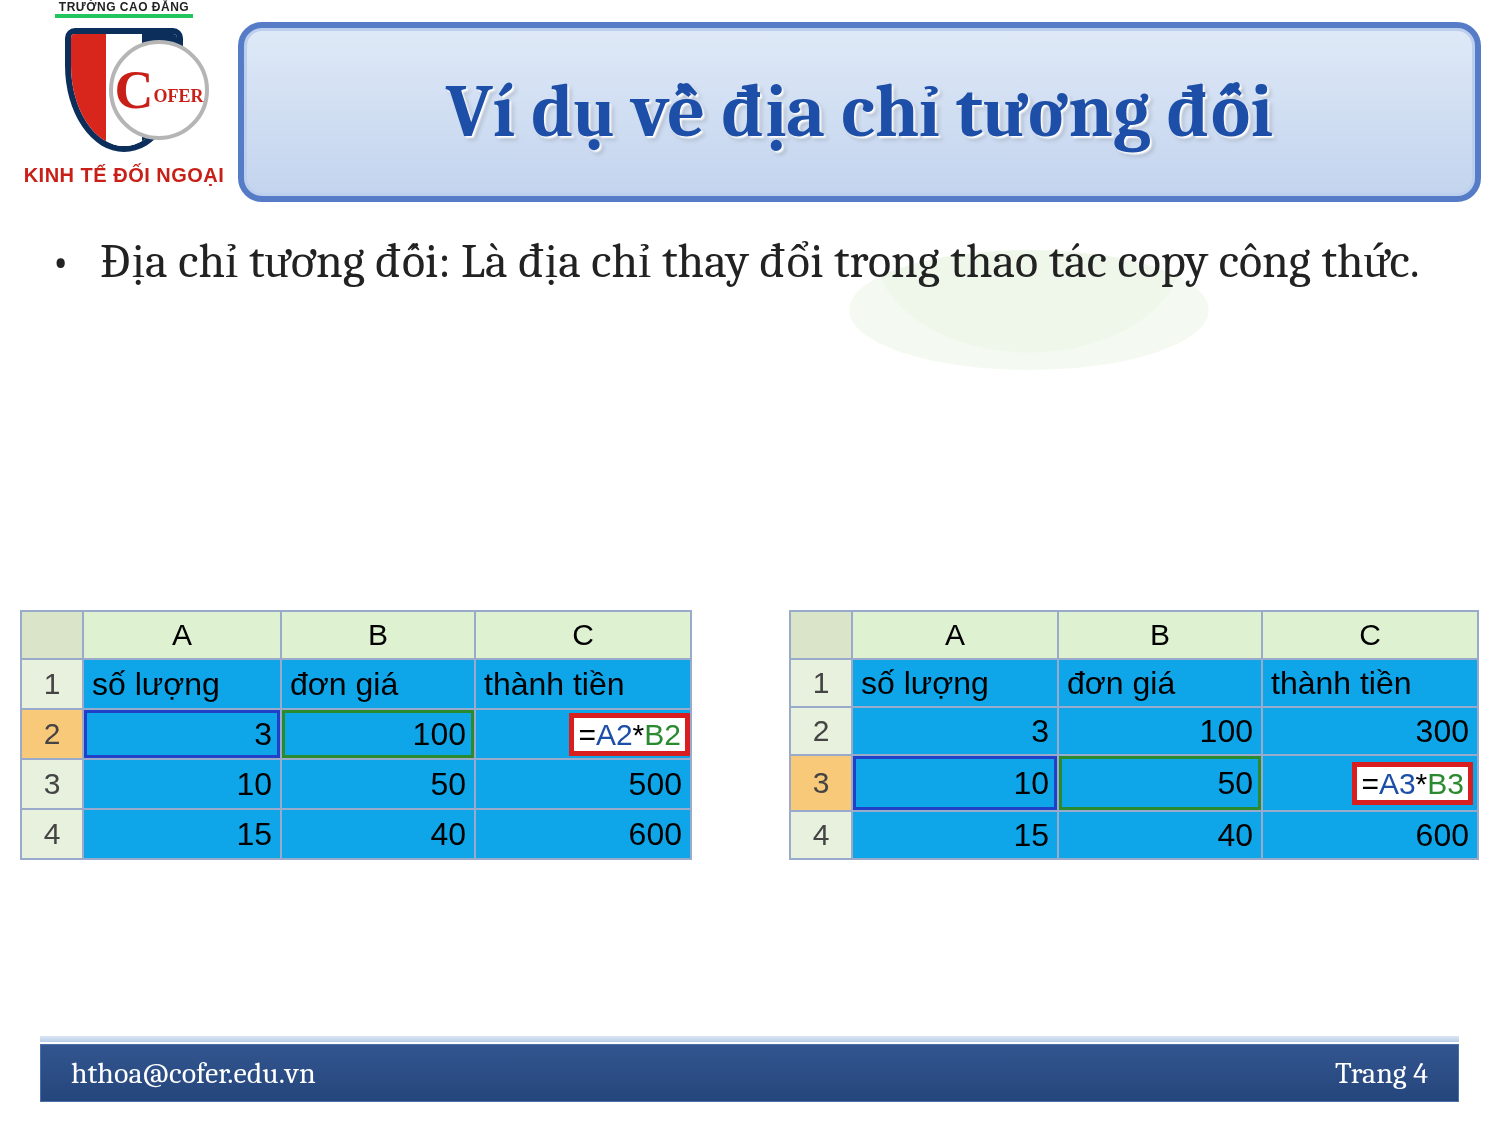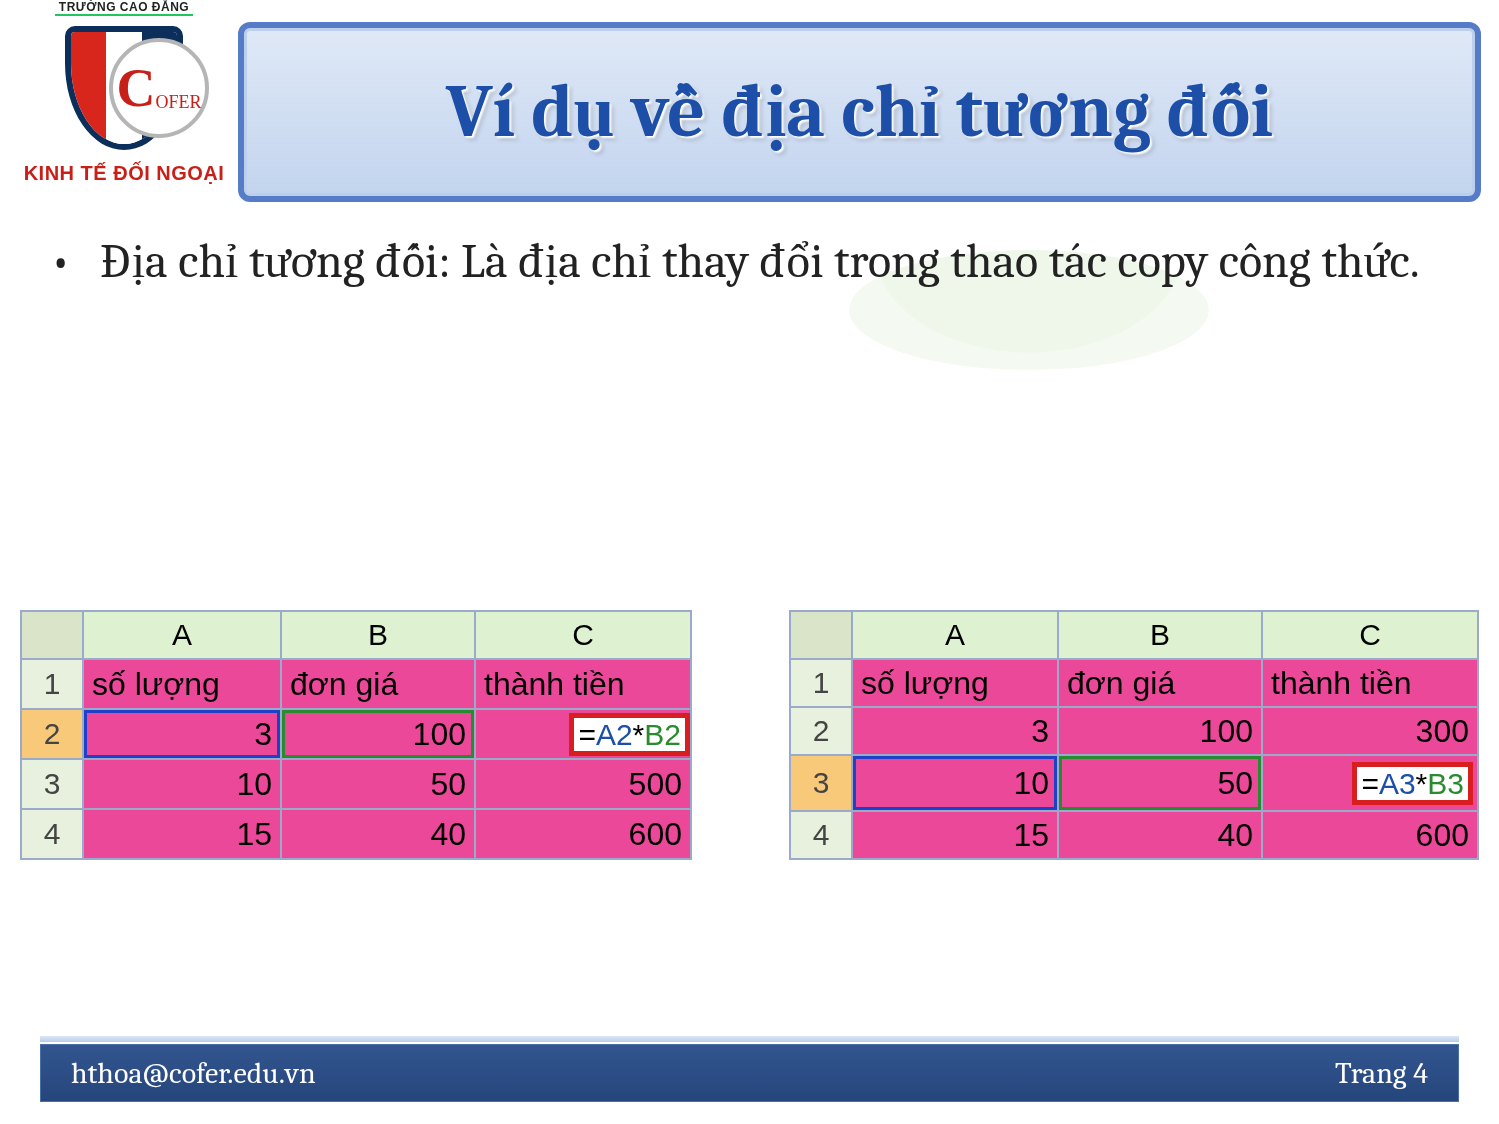--- a/index.html
+++ b/index.html
@@ -27,21 +27,21 @@
     color:#222;
     overflow:hidden;
   }
 
   
   .logo{
     position:absolute; left:20px; top:0; width:208px; height:195px;
     display:flex; flex-direction:column; align-items:center;
     font-family:Arial, sans-serif;
   }
-  .logo-top{font-size:12px;font-weight:700;color:#222;letter-spacing:.5px;border-bottom:2px solid #22c55e;padding:0 4px;}
+  .logo-top{font-size:12px;font-weight:700;color:#222;letter-spacing:.5px;border-bottom:4px solid #22c55e;padding:0 4px;}
   .logo-badge{
     width:150px;height:140px;margin-top:4px;position:relative;
   }
   .logo-shield{
     position:absolute;inset:6px 16px 10px 16px;
     background:linear-gradient(#fff,#fff);
     border-radius:10px 10px 50% 50%/10px 10px 70% 70%;
     border:6px solid var(--cofer-blue);
     overflow:hidden;
   }
@@ -49,28 +49,28 @@
   .logo-stripes span{flex:1;}
   .logo-stripes span:nth-child(1){background:#d9261c;}
   .logo-stripes span:nth-child(2){background:#fff;}
   .logo-stripes span:nth-child(3){background:#0b2e5b;}
   .logo-c{
     position:absolute;right:-10px;top:18px;width:92px;height:92px;border-radius:50%;
     background:#fff;border:4px solid #b5b5b5;display:flex;align-items:center;justify-content:center;
     font-family:Georgia,serif;
   }
   .logo-c .big{font-size:54px;font-weight:700;color:var(--cofer-red);line-height:1;}
-  .logo-c .small{font-size:18px;font-weight:400;color:var(--cofer-red);position:relative;top:14px;}
+  .logo-c .small{font-size:18px;font-weight:700;color:var(--cofer-red);position:relative;top:6px;}
   .logo-bottom{margin-top:2px;font-size:20px;font-weight:900;color:var(--cofer-red);letter-spacing:.5px;white-space:nowrap;}
 
   
   .title-bar{
     position:absolute; left:238px; right:18px; top:22px; height:168px;
     border:6px solid var(--title-border);
-    border-radius:12px;
+    border-radius:24px;
     background:linear-gradient(#dfe9f7,#c3d4ee);
     display:flex;align-items:center;justify-content:center;
     box-shadow:inset 0 0 0 3px #bcd0ee;
   }
   .title-bar h1{
     margin:0;
     font-family:Cambria, Georgia, serif;
     font-size:74px;
     font-weight:700;
     color:var(--title-blue);
@@ -105,21 +105,21 @@
   }
   table.excel{
     border-collapse:collapse;
     font-family:Tahoma, Arial, sans-serif;
     font-size:32px;
     color:#000;
   }
   table.excel th, table.excel td{
     border:2px solid var(--excel-border);
     height:46px; padding:0 8px;
-    background:#ec4899;
+    background:#0ea5e9;
   }
   table.excel thead th{
     background:var(--excel-head-bg);
     font-weight:400; font-size:30px; text-align:center;
     font-family:Arial,sans-serif;
   }
   table.excel .corner{background:#d9e4c8;width:44px;}
   table.excel .rowhead{background:var(--excel-rowhead-bg);text-align:center;width:44px;font-size:30px;color:#444;}
   table.excel .rowhead.active{background:var(--excel-active-row);font-weight:400;}
   table.excel .hdr{font-weight:400;text-align:left;}

